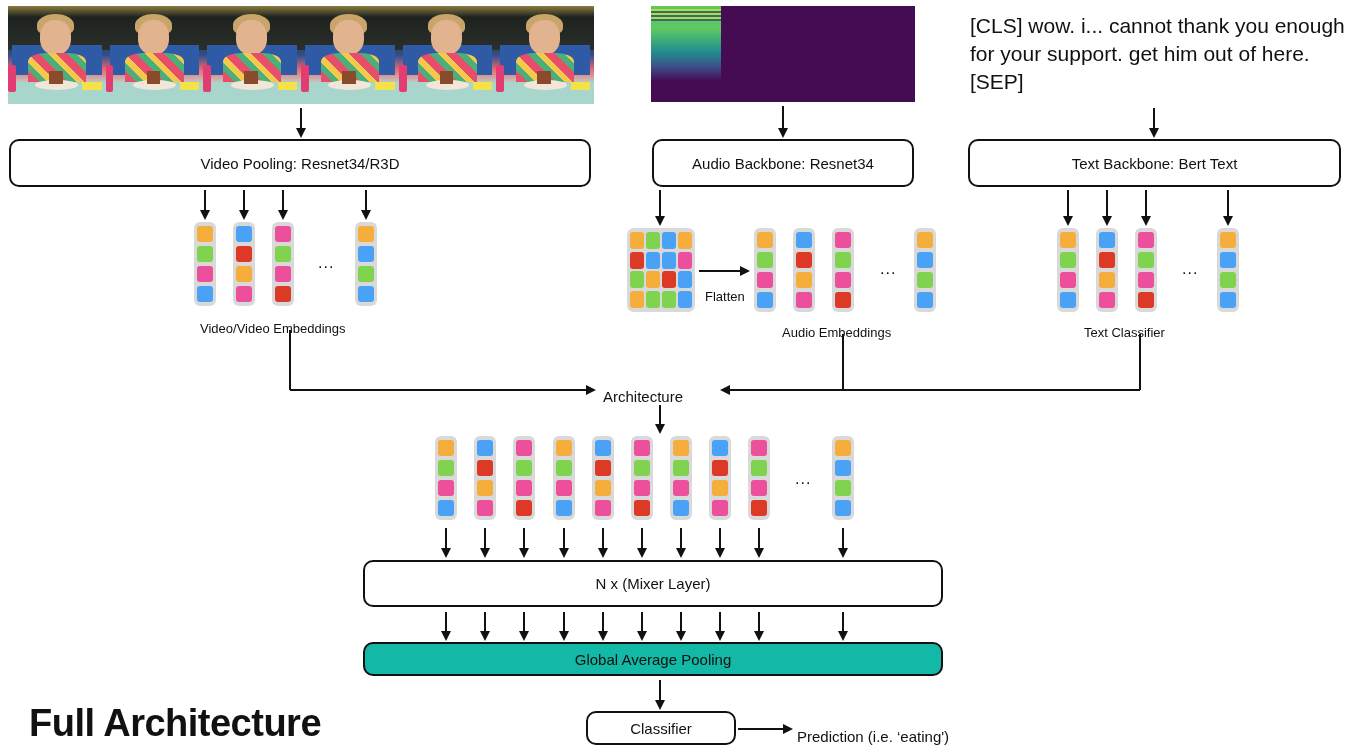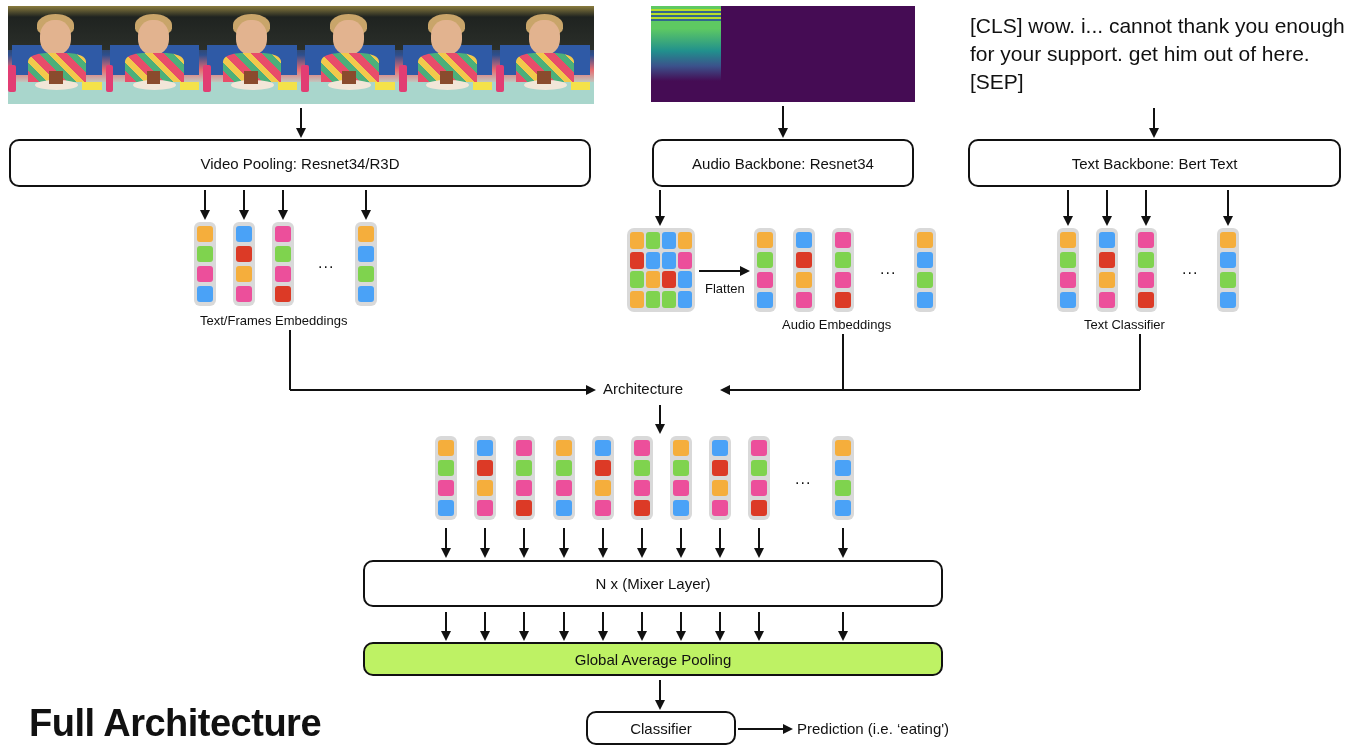--- a/index.html
+++ b/index.html
@@ -1,19 +1,19 @@
 <!DOCTYPE html>
 <html><head>
   <meta charset="utf-8">
   <style>
     html, body { margin: 0; padding: 0; background: #ffffff; }
     body { width: 1351px; height: 754px; position: relative; overflow: hidden; font-family: "Liberation Sans", sans-serif; color: #111; }
     .box { position: absolute; border: 2.5px solid #111; border-radius: 10px; background: #fff; display: flex; align-items: center; justify-content: center; font-size: 15px; box-sizing: border-box; }
-    .box.gray { background: #bef264; }
-    .label { position: absolute; font-size: 13px; white-space: nowrap; }
+    .box.gray { background: #14b8a6; }
+    .label { position: absolute; font-size: 13px; white-space: nowrap; margin-top: 8px; }
     .frames { position: absolute; left: 8px; top: 6px; width: 586px; height: 98px; display: flex; }
     .frame { flex: 1; height: 100%; position: relative; overflow: hidden; background: linear-gradient(180deg, #6b6a3a 0%, #3b3a2a 30%, #2d4f8e 50%, #e86b6f 65%, #b9d8ce 80%, #c9c4b0 92%, #b25a47 100%); }
     .frame .wall { position:absolute; left:0; top:0; width:100%; height:45%; background: linear-gradient(180deg,#8a7c3e 0%, #1f2320 25%, #2b2f2a 100%); }
     .frame .chair { position:absolute; left:4%; top:40%; width:92%; height:30%; background:#2f5aa6; }
     .frame .face { position:absolute; left:33%; top:14%; width:32%; height:36%; border-radius:45%; background:#e2b38f; }
     .frame .hair { position:absolute; left:30%; top:8%; width:38%; height:22%; border-radius:50% 50% 30% 30%; background:#c9a56a; }
     .frame .body { position:absolute; left:20%; top:48%; width:60%; height:30%; border-radius:30% 30% 0 0; background: repeating-linear-gradient(45deg,#e84d6a 0 8px,#4caf7a 8px 14px,#f2c94c 14px 20px); }
     .frame .table { position:absolute; left:0; top:78%; width:100%; height:22%; background:#a9d6cc; }
     .frame .plate { position:absolute; left:28%; top:76%; width:44%; height:10%; border-radius:50%; background:#f2e6d8; }
     .frame .cake { position:absolute; left:42%; top:66%; width:14%; height:14%; background:#8a4b2d; }
@@ -273,21 +273,21 @@
     <div class="cell" style="background: rgb(127, 211, 78);"></div>
     <div class="cell" style="background: rgb(245, 174, 60);"></div>
     <div class="cell" style="background: rgb(220, 58, 38);"></div>
     <div class="cell" style="background: rgb(74, 162, 247);"></div>
     <div class="cell" style="background: rgb(245, 174, 60);"></div>
     <div class="cell" style="background: rgb(127, 211, 78);"></div>
     <div class="cell" style="background: rgb(127, 211, 78);"></div>
     <div class="cell" style="background: rgb(74, 162, 247);"></div>
   </div>
 
-<div class="label" style="left:200px;top:313px;">Text/Frames Embeddings</div>
+<div class="label" style="left:200px;top:313px;">Video/Video Embeddings</div>
 <div class="label" style="left:782px;top:317px;">Audio Embeddings</div>
 <div class="label" style="left:1084px;top:317px;">Text Classifier</div>
 <div class="label" style="left:705px;top:281px;">Flatten</div>
 
 <div class="dots" style="left:318px;top:254px;">...</div>
 <div class="dots" style="left:880px;top:260px;">...</div>
 <div class="dots" style="left:1182px;top:260px;">...</div>
 <div class="dots" style="left:795px;top:470px;">...</div>
 
 <div class="label" style="left:603px;top:380px;font-size:15px;">Architecture</div>

